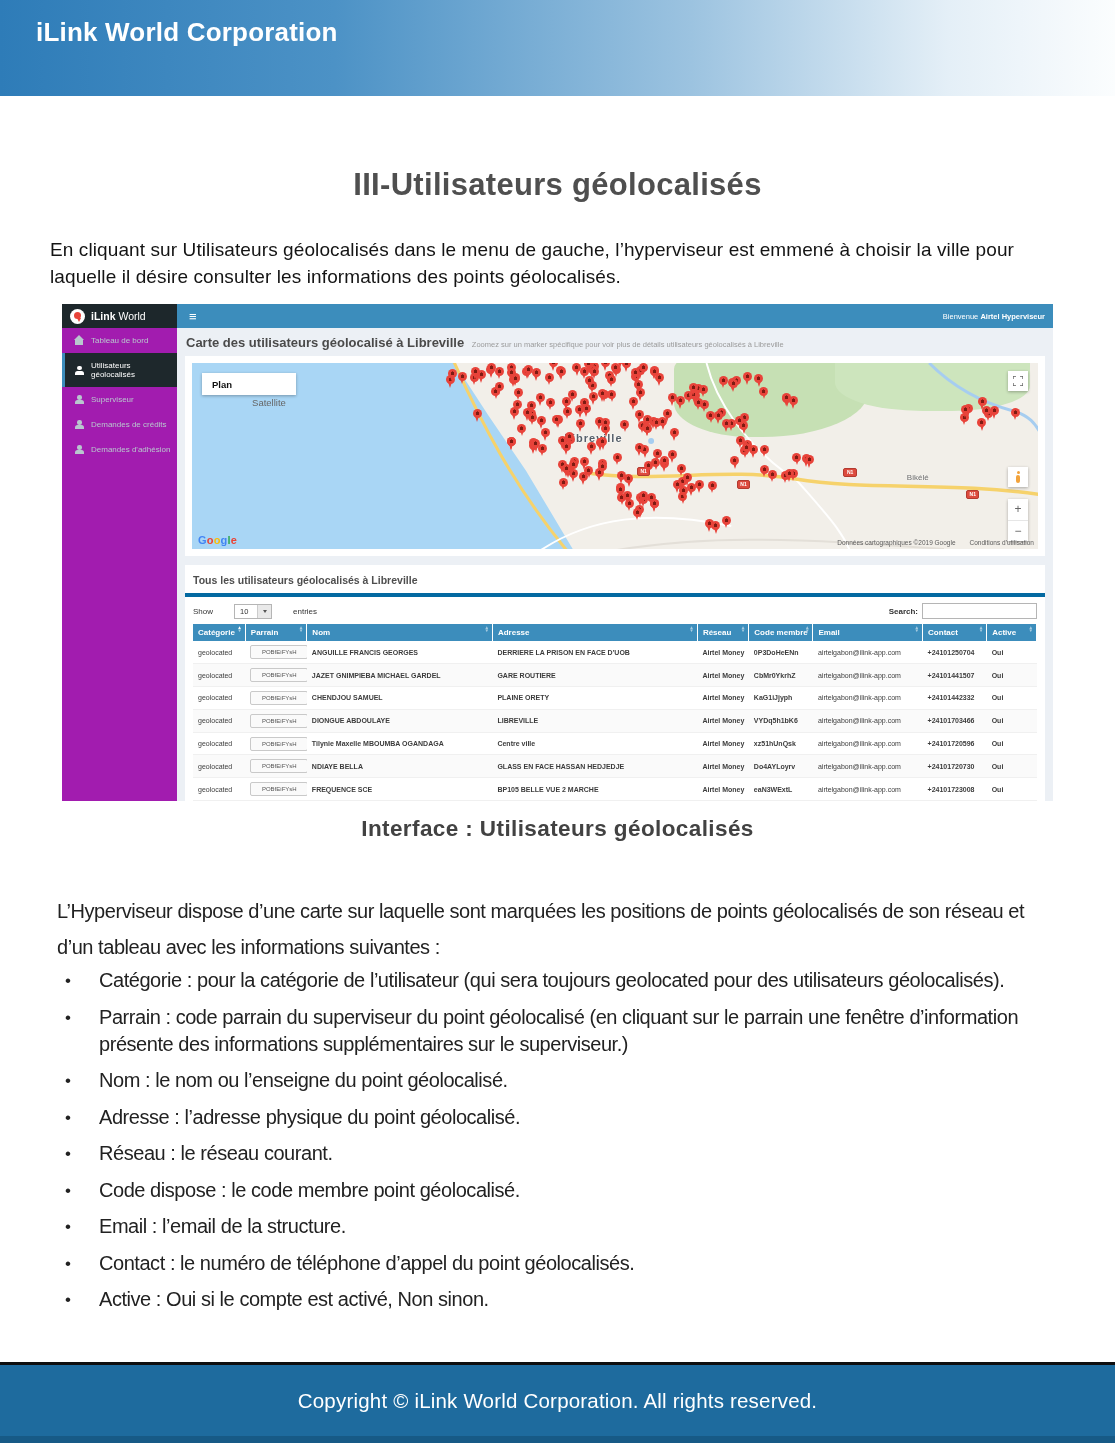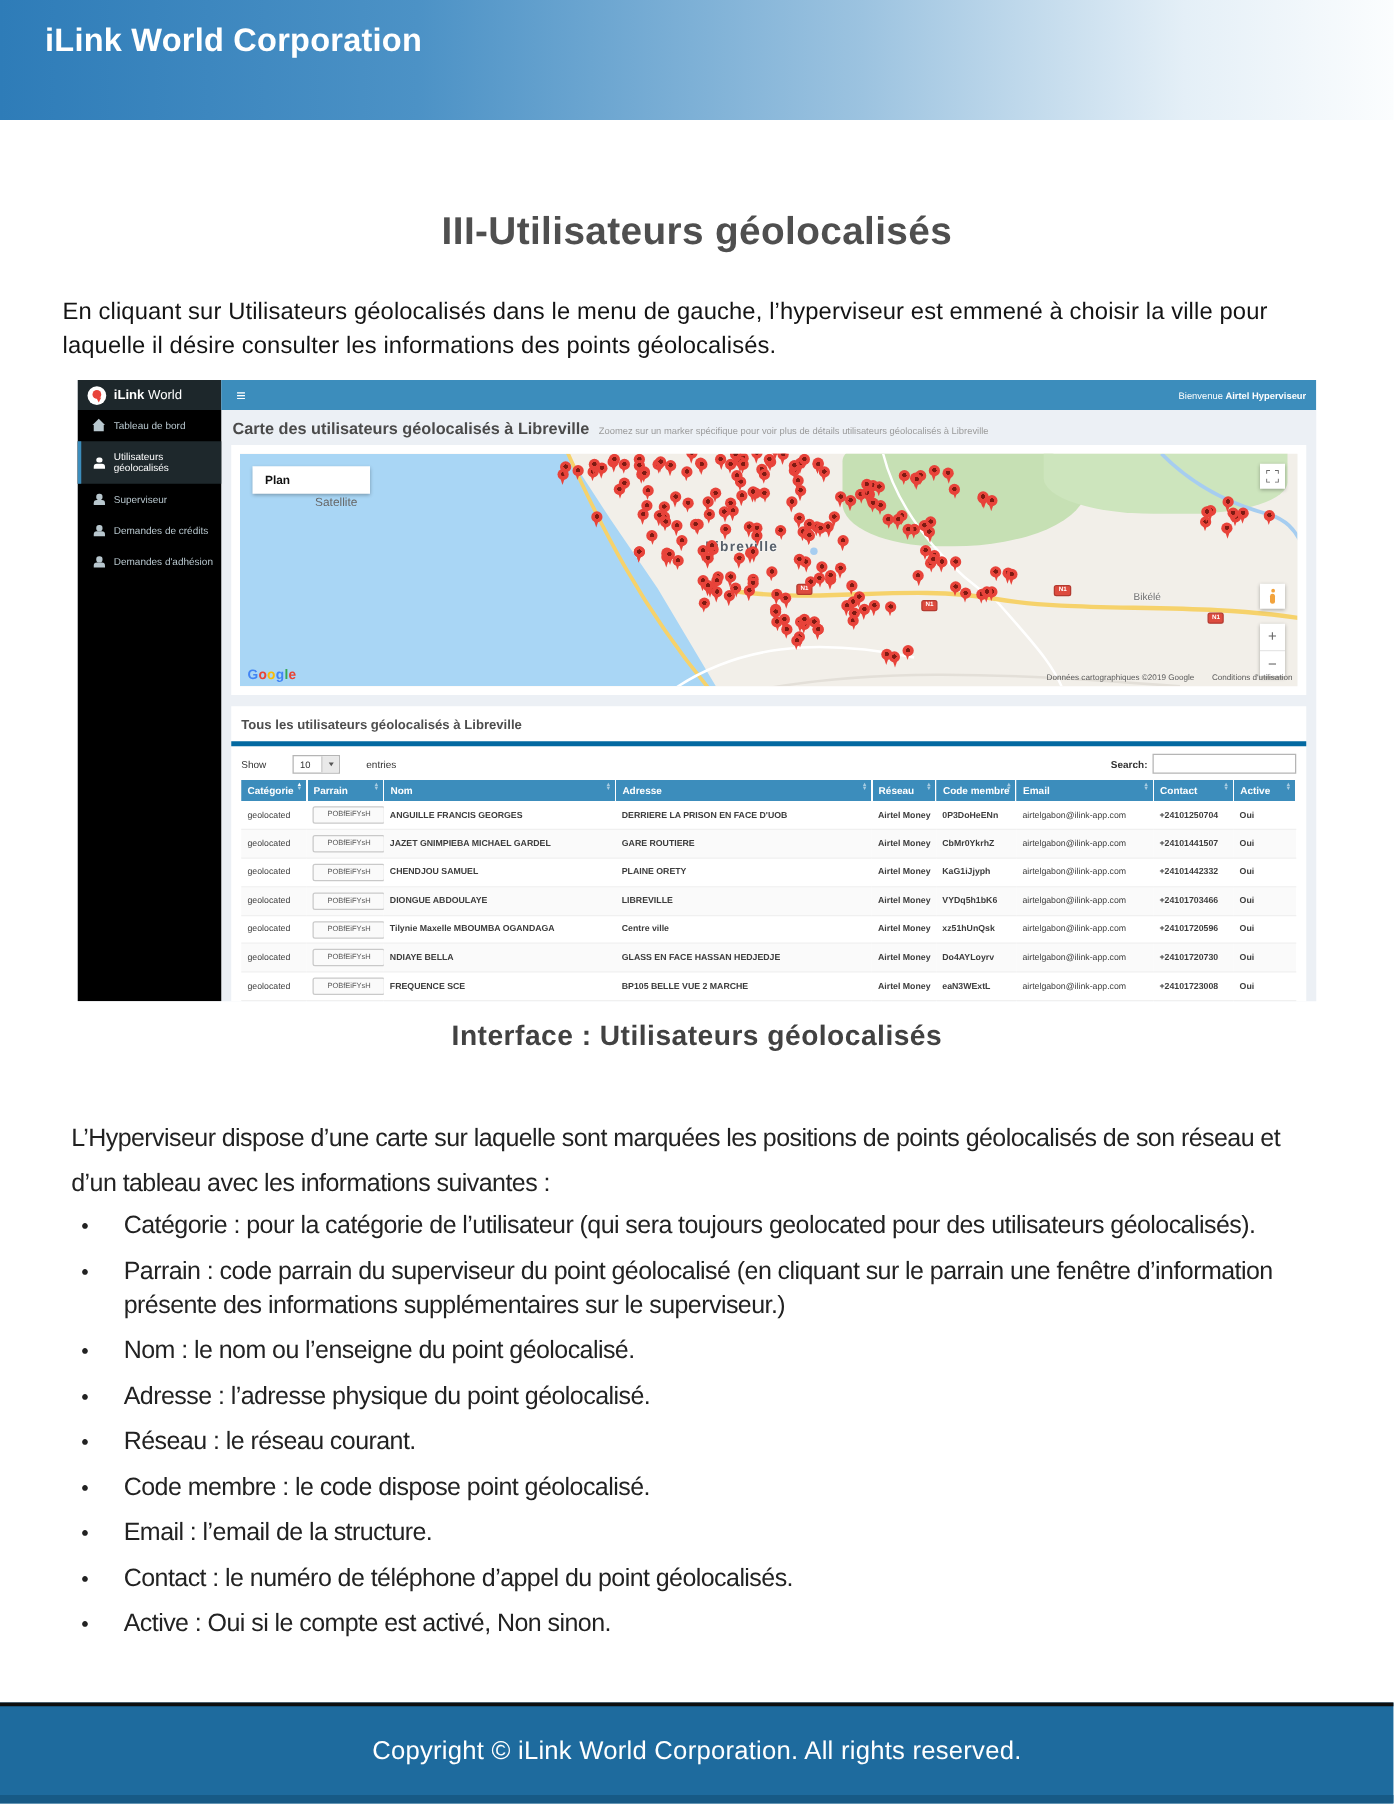--- a/index.html
+++ b/index.html
@@ -29,21 +29,21 @@
   .logo-globe::before{content:'';position:absolute;left:4px;top:3px;width:7px;height:7px;border-radius:50%;background:#e8433a;}
   .logo-globe::after{content:'';position:absolute;left:6.5px;top:9px;border-left:2px solid transparent;border-right:2px solid transparent;border-top:4px solid #e8433a;}
   .brand{color:#fff;font-size:10.5px;white-space:nowrap;}
   .brand b{font-weight:700;}
   .navbar{position:absolute;left:115px;top:0;width:876px;height:24px;background:#3c8dbc;
     display:flex;align-items:center;justify-content:space-between;padding:0 8px 0 12px;}
   .hamburger{color:#fff;font-size:13px;line-height:1;cursor:pointer;}
   .welcome{color:#fff;font-size:7.5px;}
   .welcome b{font-weight:700;}
 
-  .sidebar{position:absolute;left:0;top:24px;width:115px;height:473px;background:#000000;}
+  .sidebar{position:absolute;left:0;top:24px;width:115px;height:473px;background:#a21caf;}
   .sb-item{display:flex;align-items:center;gap:6px;padding:8px 6px 8px 9px;color:#b8c7ce;font-size:8px;cursor:pointer;border-left:3px solid transparent;}
   .sb-item.active{background:#1e282c;color:#fff;border-left-color:#3c8dbc;}
   .sb-ico{position:relative;width:11px;height:9px;flex:0 0 auto;color:inherit;}
   .ico-users::before{content:'';position:absolute;left:3px;top:0;width:4.5px;height:4.5px;border-radius:50%;background:currentColor;}
   .ico-users::after{content:'';position:absolute;left:1px;top:5px;width:8.5px;height:4px;border-radius:2.5px 2.5px 0 0;background:currentColor;}
   .ico-dash::before{content:'';position:absolute;left:1.2px;top:4px;width:8px;height:5px;background:currentColor;}
   .ico-dash::after{content:'';position:absolute;left:0;top:-1px;border-left:5.2px solid transparent;border-right:5.2px solid transparent;border-bottom:5px solid currentColor;}
 
   .content{position:absolute;left:115px;top:24px;width:876px;height:473px;padding:5px 8px;}
   .page-title{font-size:13px;font-weight:700;color:#4a4a4a;margin:2px 0 6px 1px;}
@@ -173,21 +173,21 @@
           </div>
           <div class="sb-item">
             <span class="sb-ico ico-users"></span>
             <span>Demandes d'adhésion</span>
           </div>
         </div>
     </div>
 
     <div class="content">
       <div class="page-title">
-        <span>Carte des utilisateurs géolocalisés à Libreville</span>
+        <span>Carte des utilisateurs géolocalisé à Libreville</span>
         <small>Zoomez sur un marker spécifique pour voir plus de détails utilisateurs géolocalisés à Libreville</small>
       </div>
 
       <div class="map-card">
         <div class="gmap">
           <div class="green1"></div>
           <div class="green2"></div>
           <div class="ocean"></div>
           <svg class="roads" viewBox="0 0 855 186" preserveAspectRatio="none">
             <path d="M263,-5 C 290,55 325,125 386,196" stroke="#f6d26b" stroke-width="3" fill="none"></path>
@@ -394,21 +394,21 @@
   <div class="doc-caption">Interface : Utilisateurs géolocalisés</div>
 
   <div class="doc-body">
     <p>L’Hyperviseur dispose d’une carte sur laquelle sont marquées les positions de points géolocalisés de son réseau et d’un tableau avec les informations suivantes :</p>
     <ul>
         <li>Catégorie : pour la catégorie de l’utilisateur (qui sera toujours geolocated pour des utilisateurs géolocalisés).</li>
         <li>Parrain : code parrain du superviseur du point géolocalisé (en cliquant sur le parrain une fenêtre d’information présente des informations supplémentaires sur le superviseur.)</li>
         <li>Nom : le nom ou l’enseigne du point géolocalisé.</li>
         <li>Adresse : l’adresse physique du point géolocalisé.</li>
         <li>Réseau : le réseau courant.</li>
-        <li>Code membre : le code dispose point géolocalisé.</li>
+        <li>Code dispose : le code membre point géolocalisé.</li>
         <li>Email : l’email de la structure.</li>
         <li>Contact : le numéro de téléphone d’appel du point géolocalisés.</li>
         <li>Active : Oui si le compte est activé, Non sinon.</li>
       </ul>
   </div>
 
   <div class="doc-footer">
     <span class="ft">Copyright © iLink World Corporation. All rights reserved.</span>
   </div>
   <div class="doc-footer-strip"></div>

